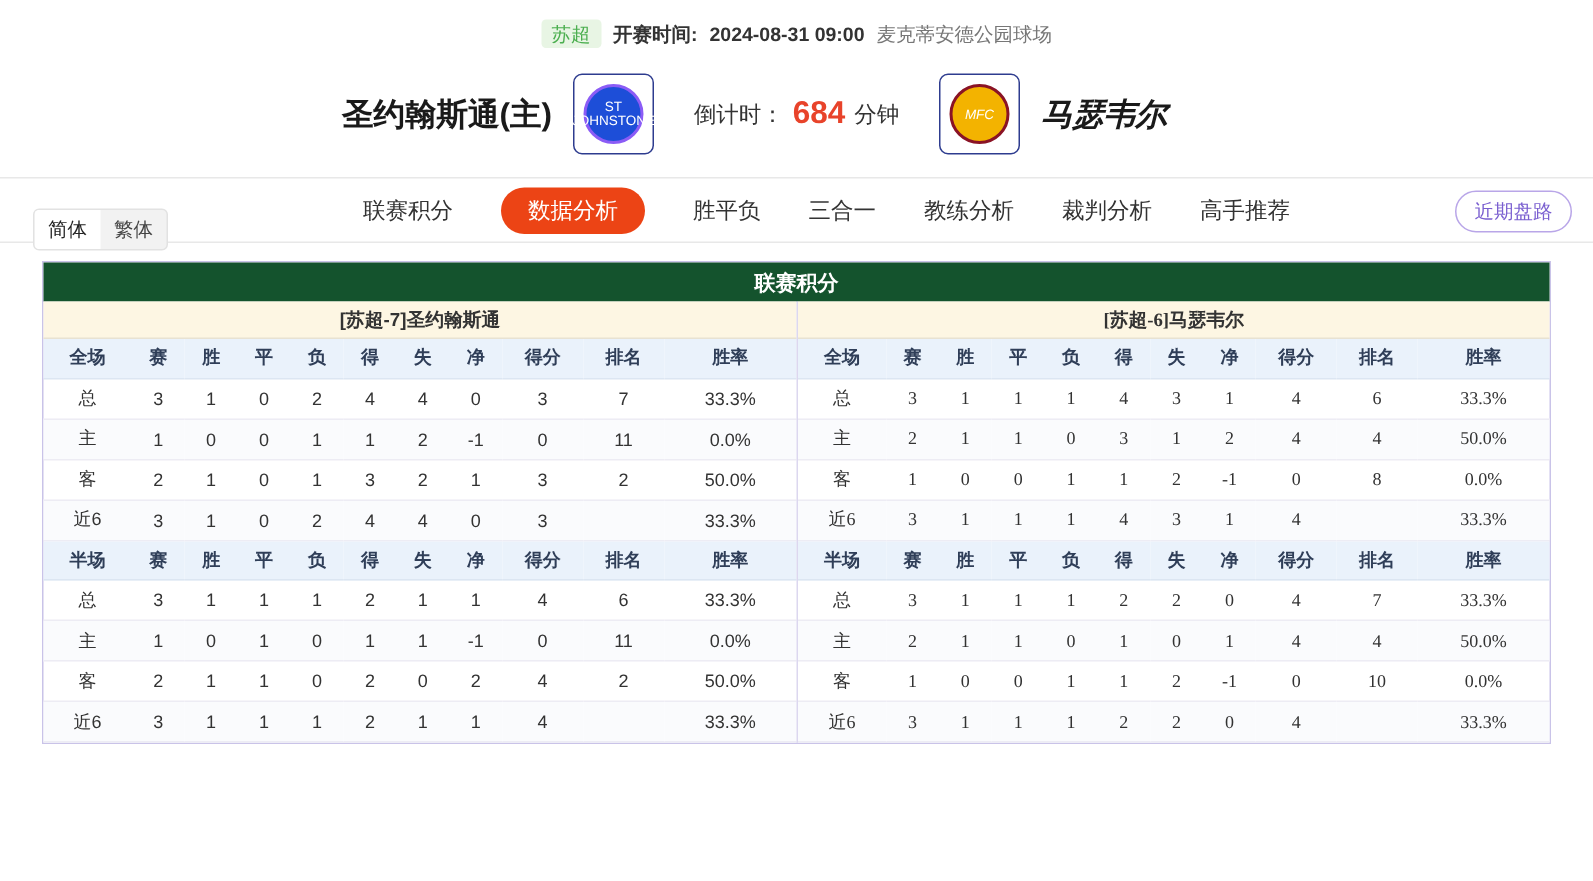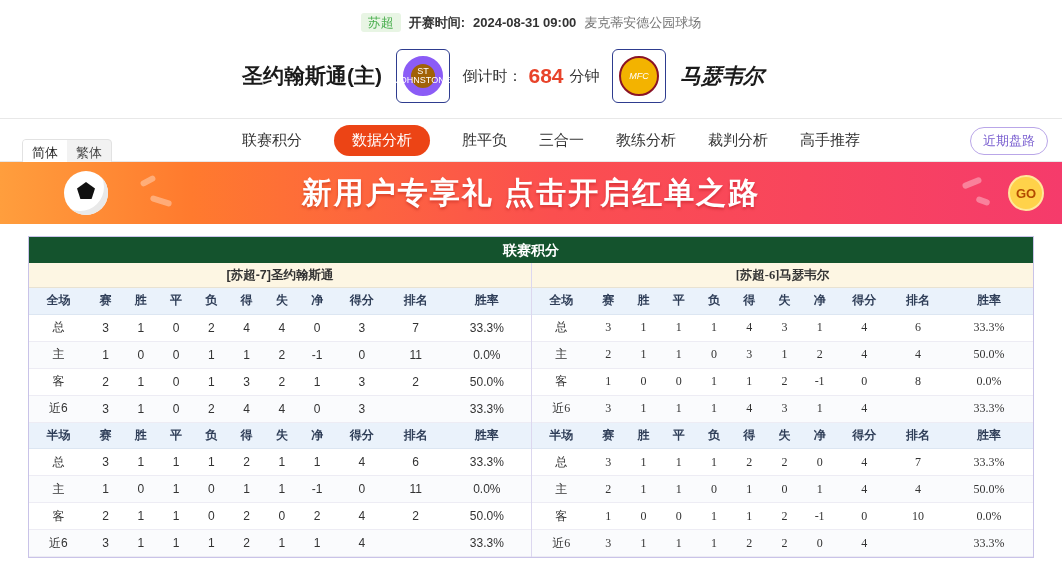--- a/index.html
+++ b/index.html
@@ -21,38 +21,38 @@
     background: #e8f5e4; color: #4caf50; font-size: 13px;
     border-radius: 3px; padding: 3px 7px; line-height: 1;
   }
   .kickoff-label { font-size: 13px; color: #333; font-weight: bold; }
   .kickoff-time { font-size: 13px; color: #333; font-weight: bold; }
   .venue { font-size: 13px; color: #777; }
 
   
   .teams {
     display: flex; align-items: center; height: 84px;
-    padding: 0 30px; position: relative;
+    padding: 0 16px; position: relative;
   }
   .team { display: flex; align-items: center; gap: 14px; }
   .team.home { width: 420px; justify-content: flex-end; }
   .team.away { width: 420px; justify-content: flex-start; font-style: italic; }
   .team-name { font-size: 21px; font-weight: bold; color: #1a1a1a; white-space: nowrap; }
   .crest {
     width: 54px; height: 54px; border-radius: 6px;
     border: 1px solid #2e3c8f; display: flex; align-items: center;
     justify-content: center; background: #fff; flex: none;
   }
   .crest.away { border-color: #2e3c8f; }
   .crest-inner {
     width: 40px; height: 40px; border-radius: 50%;
     display: flex; align-items: center; justify-content: center;
     font-size: 9px; color: #fff; text-align: center; line-height: 1;
   }
-  .crest-inner.saints { background: #a16207; border: 8px solid #8b5cf6; }
+  .crest-inner.saints { background: #1d4ed8; border: 2px solid #8b5cf6; }
   .crest-inner.motherwell { background: #f3b300; border: 2px solid #8a1325; }
   .countdown {
     flex: 1; display: flex; align-items: center; justify-content: center;
     gap: 6px; font-size: 15px; color: #333;
   }
   .countdown-value {
     color: #e8432a; font-size: 21px; font-weight: bold;
   }
 
   
@@ -197,29 +197,20 @@
       <span class="navitem active">数据分析</span>
       <span class="navitem">胜平负</span>
       <span class="navitem">三合一</span>
       <span class="navitem">教练分析</span>
       <span class="navitem">裁判分析</span>
       <span class="navitem">高手推荐</span>
     </div>
     <span class="navright">近期盘路</span>
   </div>
 
-  <div class="banner">
-    <span class="banner-ball"></span>
-    <span class="banner-deco d1"></span>
-    <span class="banner-deco d2"></span>
-    <span class="banner-deco d3"></span>
-    <span class="banner-deco d4"></span>
-    <span class="banner-text">新用户专享礼   点击开启红单之路</span>
-    <span class="banner-go">GO</span>
-  </div>
 
   <div class="standings">
     <div class="standings-title">联赛积分</div>
     <div class="twocol">
       <div class="col">
         <div class="col-head">[苏超-7]圣约翰斯通</div>
         <table class="stats">
           <thead>
               <tr>
             <th class="c-scope">全场</th>

